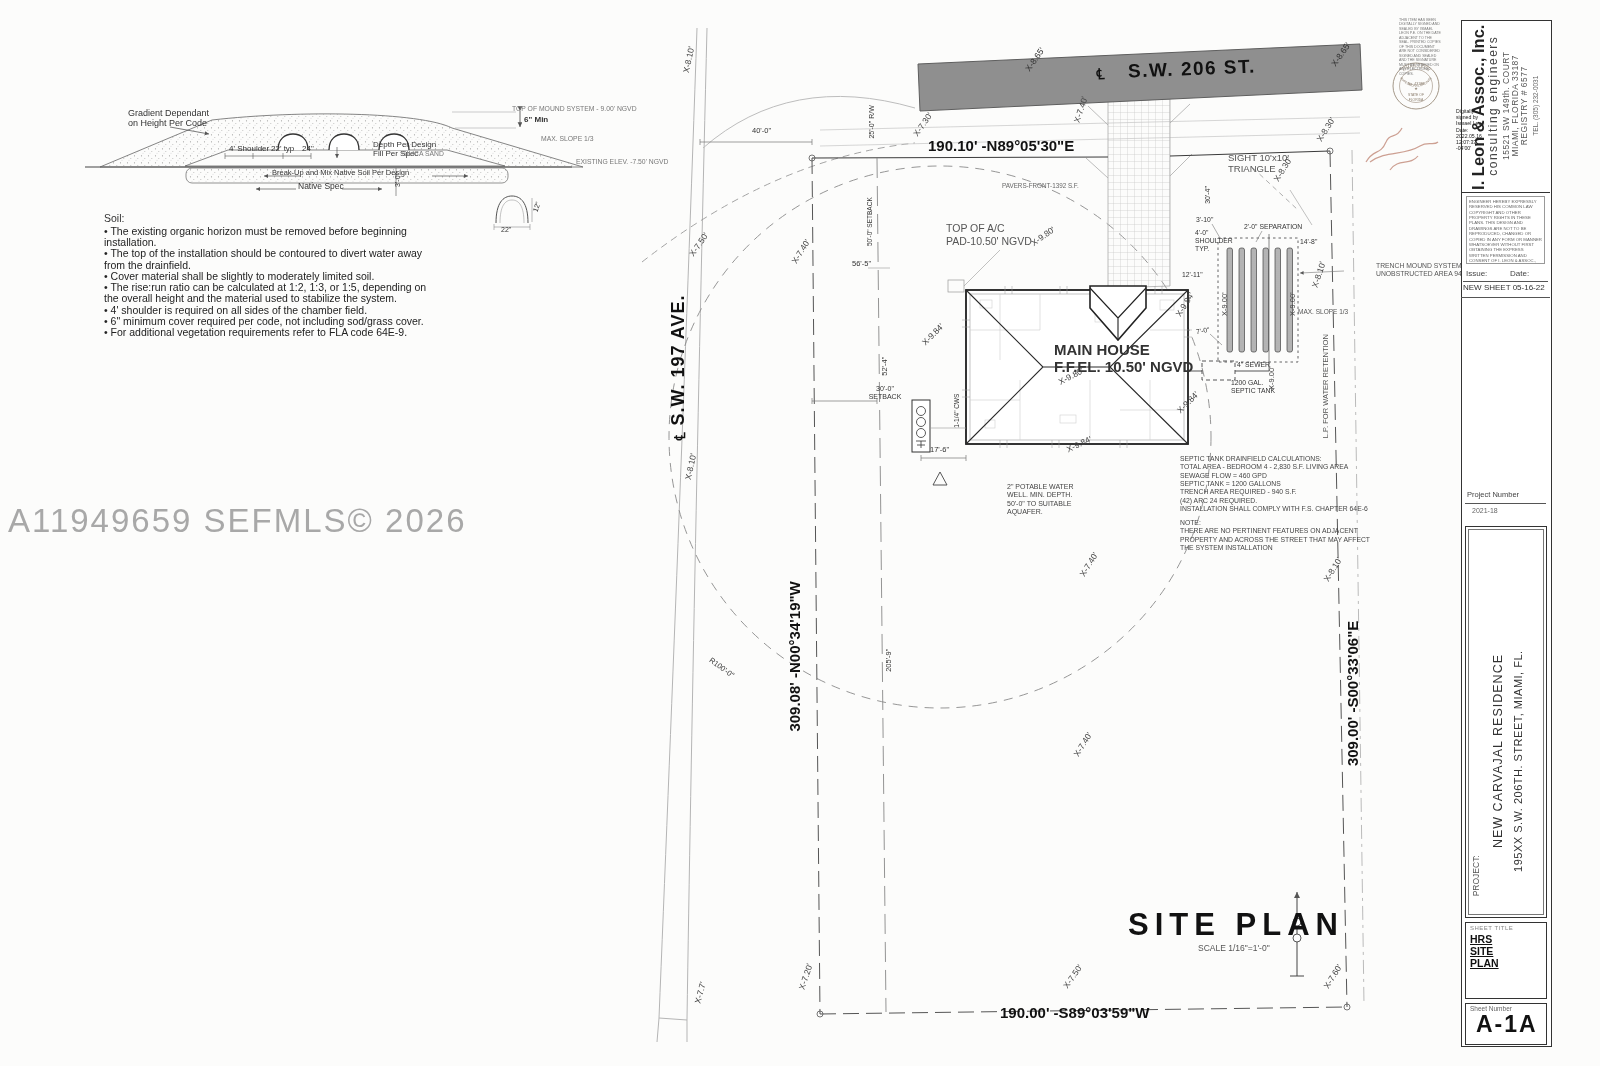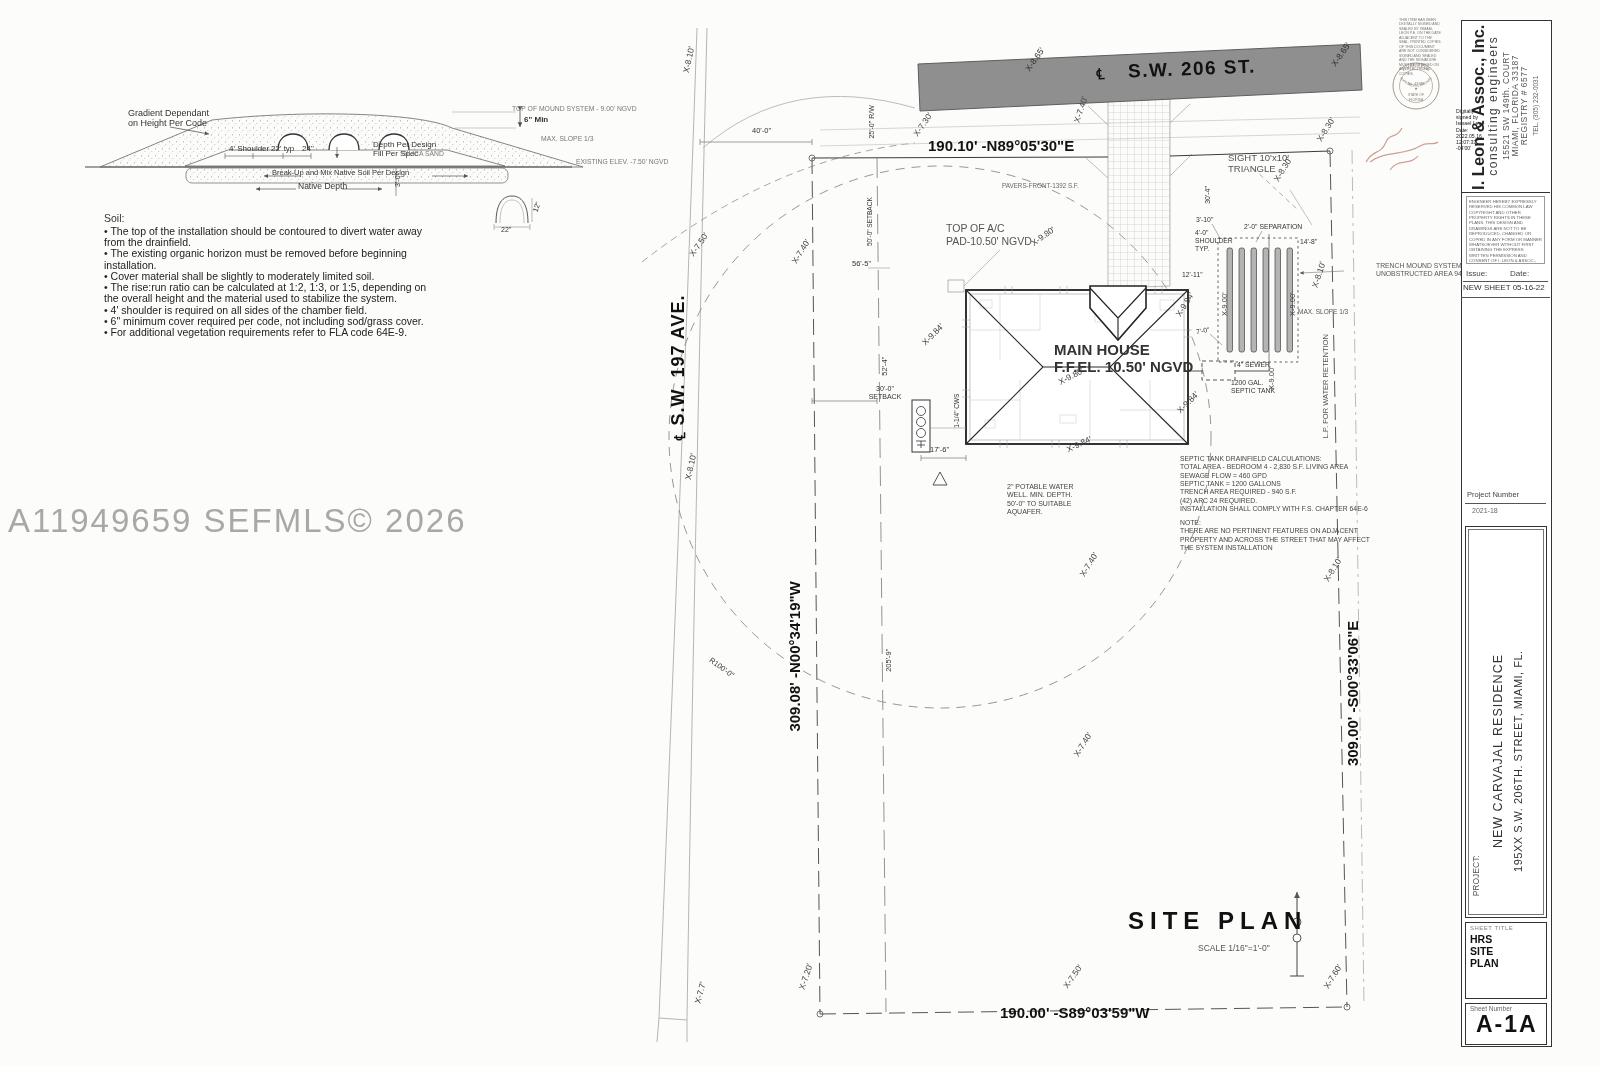--- a/index.html
+++ b/index.html
@@ -189,29 +189,29 @@
 <div class="lbl b" style="left:524px;top:116px;font-size:8px;">6" Min</div>
 <div class="lbl gy" style="left:541px;top:135px;font-size:6.8px;">MAX. SLOPE 1/3</div>
 <div class="lbl gy" style="left:576px;top:158px;font-size:6.8px;">EXISTING ELEV. -7.50' NGVD</div>
 <div class="lbl" style="left:229px;top:145px;font-size:8px;">4' Shoulder</div>
 <div class="lbl" style="left:271px;top:145px;font-size:8px;">22' typ</div>
 <div class="lbl" style="left:302px;top:145px;font-size:8px;">24"</div>
 <div class="lbl pre" style="left:341px;top:141px;font-size:8px;">Depth Per Design
 Fill Per Spec</div>
 <div class="lbl gy" style="left:402px;top:150px;font-size:6.8px;">SILICA SAND</div>
 <div class="lbl" style="left:272px;top:169px;font-size:7.5px;">Break-Up and Mix Native Soil Per Design</div>
-<div class="lbl" style="left:298px;top:182px;font-size:8.5px;">Native Depth</div>
+<div class="lbl" style="left:298px;top:182px;font-size:8.5px;">Native Spec</div>
 <div class="lbl c" style="left:383px;top:176px;width:30px;font-size:7px;transform:rotate(-90deg);">3'-0"</div>
 <div class="lbl" style="left:501px;top:226px;font-size:7px;">22"</div>
 <div class="lbl c" style="left:525px;top:203px;width:24px;font-size:7px;transform:rotate(-70deg);">12"</div>
 
 <div class="lbl" style="left:104px;top:213px;font-size:10.5px;">Soil:</div>
 <div style="position:absolute;left:104px;top:226px;width:332px;font-size:10.5px;line-height:1.07;color:#222;">
+  <div>• The existing organic horizon must be removed before beginning installation.</div>
   <div>• The top of the installation should be contoured to divert water away from the drainfield.</div>
-  <div>• The existing organic horizon must be removed before beginning installation.</div>
   <div>• Cover material shall be slightly to moderately limited soil.</div>
   <div>• The rise:run ratio can be calculated at 1:2, 1:3, or 1:5, depending on the overall height and the material used to stabilize the system.</div>
   <div>• 4' shoulder is required on all sides of the chamber field.</div>
   <div>• 6" minimum cover required per code, not including sod/grass cover.</div>
   <div>• For additional vegetation requirements refer to FLA code 64E-9.</div>
 </div>
 
 <div class="wm" style="left:8px;top:502px;">A11949659  SEFMLS© 2026</div>
 
 <div class="lbl b dk" style="left:1096px;top:66px;font-size:15px;transform:rotate(-2.3deg);">℄</div>
@@ -251,21 +251,21 @@
 SEWAGE FLOW = 460 GPD
 SEPTIC TANK = 1200 GALLONS
 TRENCH AREA REQUIRED - 940 S.F.
 (42) ARC 24 REQUIRED.
 INSTALLATION SHALL COMPLY WITH F.S. CHAPTER 64E-6</div>
 <div class="lbl pre" style="left:1148px;top:519px;font-size:6.8px;line-height:1.23;color:#444;">NOTE:
 THERE ARE NO PERTINENT FEATURES ON ADJACENT
 PROPERTY AND ACROSS THE STREET THAT MAY AFFECT
 THE SYSTEM INSTALLATION</div>
 
-<div class="lbl b dk" style="left:1128px;top:908px;font-size:24px;letter-spacing:6px;">SITE PLAN</div>
+<div class="lbl b dk" style="left:1128px;top:908px;font-size:31px;letter-spacing:6px;">SITE PLAN</div>
 <div class="lbl" style="left:1198px;top:944px;font-size:8.5px;color:#555;">SCALE  1/16"=1'-0"</div>
 
 <div class="lbl" style="left:752px;top:127px;font-size:7.5px;">40'-0"</div>
 <div class="lbl c" style="left:845px;top:118px;width:54px;font-size:7px;transform:rotate(-90deg);">25'-0" R/W</div>
 <div class="lbl c" style="left:828px;top:218px;width:84px;font-size:6.5px;transform:rotate(-90deg);">50'-0" SETBACK</div>
 <div class="lbl" style="left:852px;top:260px;font-size:7.5px;">56'-5"</div>
 <div class="lbl c" style="left:865px;top:362px;width:40px;font-size:7.5px;transform:rotate(-90deg);">52'-4"</div>
 <div class="lbl pre c" style="left:833px;top:385px;width:40px;font-size:7px;line-height:1.2;">30'-0"
 SETBACK</div>
 <div class="lbl" style="left:930px;top:446px;font-size:7.5px;">17'-6"</div>
@@ -329,21 +329,21 @@
 <div class="lbl" style="left:1472px;top:507px;font-size:7px;color:#666;">2021-18</div>
 
 <div class="frame" style="left:1465px;top:526px;width:80px;height:390px;border-width:1.5px;"></div>
 <div style="position:absolute;left:1468px;top:529px;width:74px;height:384px;border:0.7px solid #777;"></div>
 <div class="lbl c" style="left:1442px;top:871px;width:70px;font-size:8.5px;color:#555;transform:rotate(-90deg);">PROJECT:</div>
 <div class="lbl c" style="left:1358px;top:744px;width:280px;font-size:12.5px;letter-spacing:1px;color:#333;transform:rotate(-90deg);">NEW CARVAJAL RESIDENCE</div>
 <div class="lbl c" style="left:1368px;top:755px;width:300px;font-size:11px;letter-spacing:0.5px;color:#333;transform:rotate(-90deg);">195XX S.W. 206TH. STREET, MIAMI, FL.</div>
 
 <div class="frame" style="left:1465px;top:922px;width:80px;height:75px;border-width:1.5px;"></div>
 <div class="lbl" style="left:1470px;top:925px;font-size:6px;color:#888;letter-spacing:0.5px;">SHEET TITLE</div>
-<div style="position:absolute;left:1470px;top:933px;width:48px;font-size:10.5px;font-weight:bold;line-height:1.15;color:#111;">HRS SITE PLAN</div>
+<div style="position:absolute;left:1470px;top:933px;width:48px;font-size:10.5px;font-weight:bold;line-height:1.15;color:#111;text-decoration:underline;">HRS SITE PLAN</div>
 
 <div class="frame" style="left:1465px;top:1003px;width:80px;height:40px;border-width:1.5px;"></div>
 <div class="lbl" style="left:1470px;top:1005px;font-size:6.5px;color:#666;">Sheet Number</div>
 <div class="lbl b dk" style="left:1476px;top:1012px;font-size:23px;letter-spacing:2px;">A-1A</div>
 
 <div class="lbl pre" style="left:1424px;top:108px;width:36px;font-size:5.2px;line-height:1.2;color:#222;white-space:pre-line;">Digitally
 signed by
 Ismael Leon
 Date:
 2022.05.16

